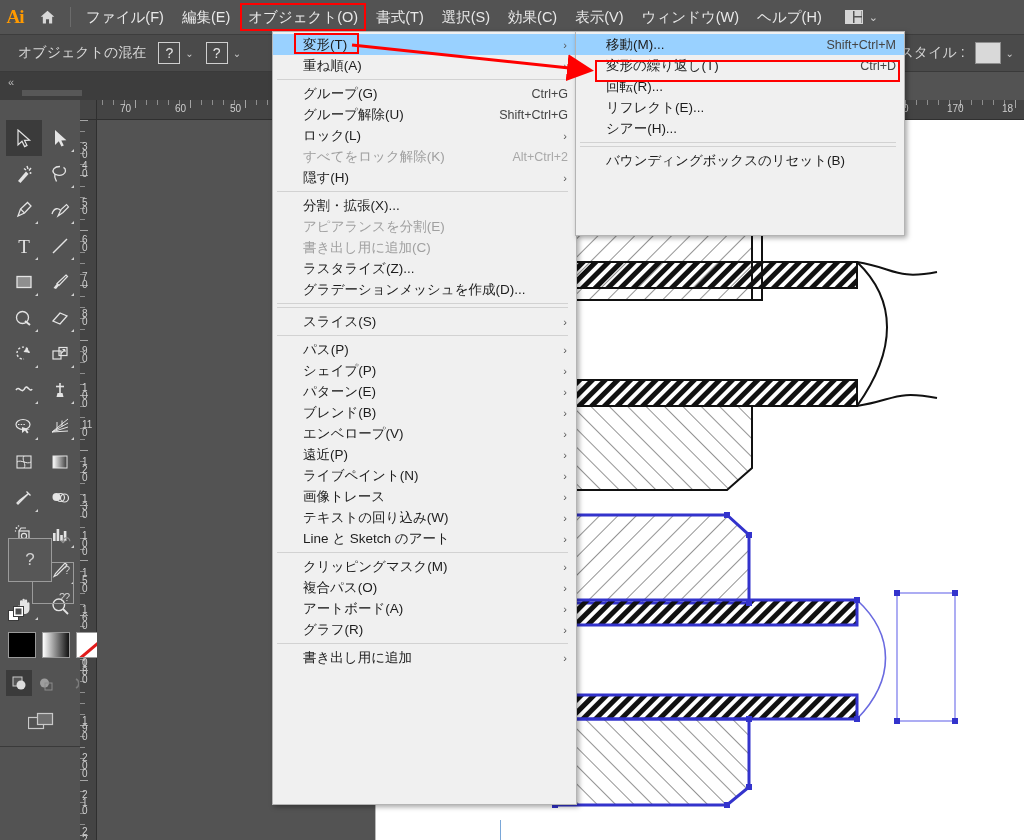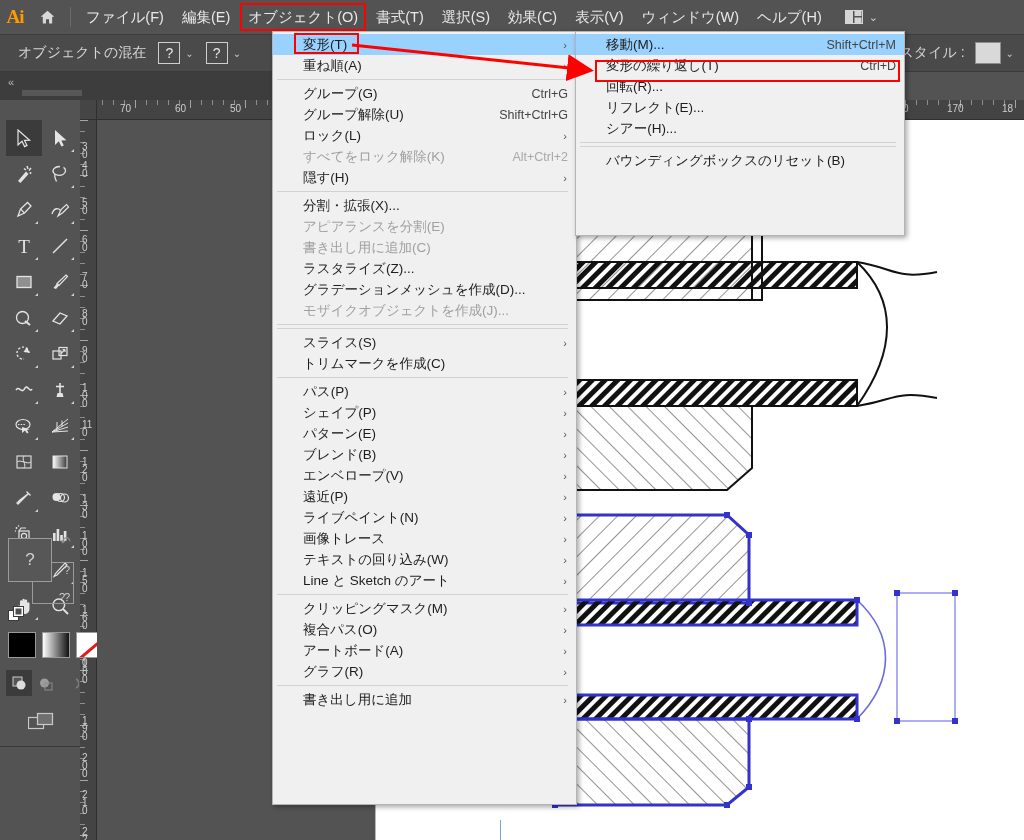--- a/index.html
+++ b/index.html
@@ -851,31 +851,25 @@
     </div>
     <div class="mrow dis">
       <span>書き出し用に追加(C)</span>
     </div>
     <div class="mrow">
       <span>ラスタライズ(Z)...</span>
     </div>
     <div class="mrow">
       <span>グラデーションメッシュを作成(D)...</span>
     </div>
-    <div class="mrow dis">
-      <span>モザイクオブジェクトを作成(J)...</span>
-    </div>
     <div class="msep"></div>
     <div class="msep"></div>
     <div class="mrow">
       <span>スライス(S)</span>
       <span class="arw">›</span>
-    </div>
-    <div class="mrow">
-      <span>トリムマークを作成(C)</span>
     </div>
     <div class="msep"></div>
     <div class="mrow">
       <span>パス(P)</span>
       <span class="arw">›</span>
     </div>
     <div class="mrow">
       <span>シェイプ(P)</span>
       <span class="arw">›</span>
     </div>

